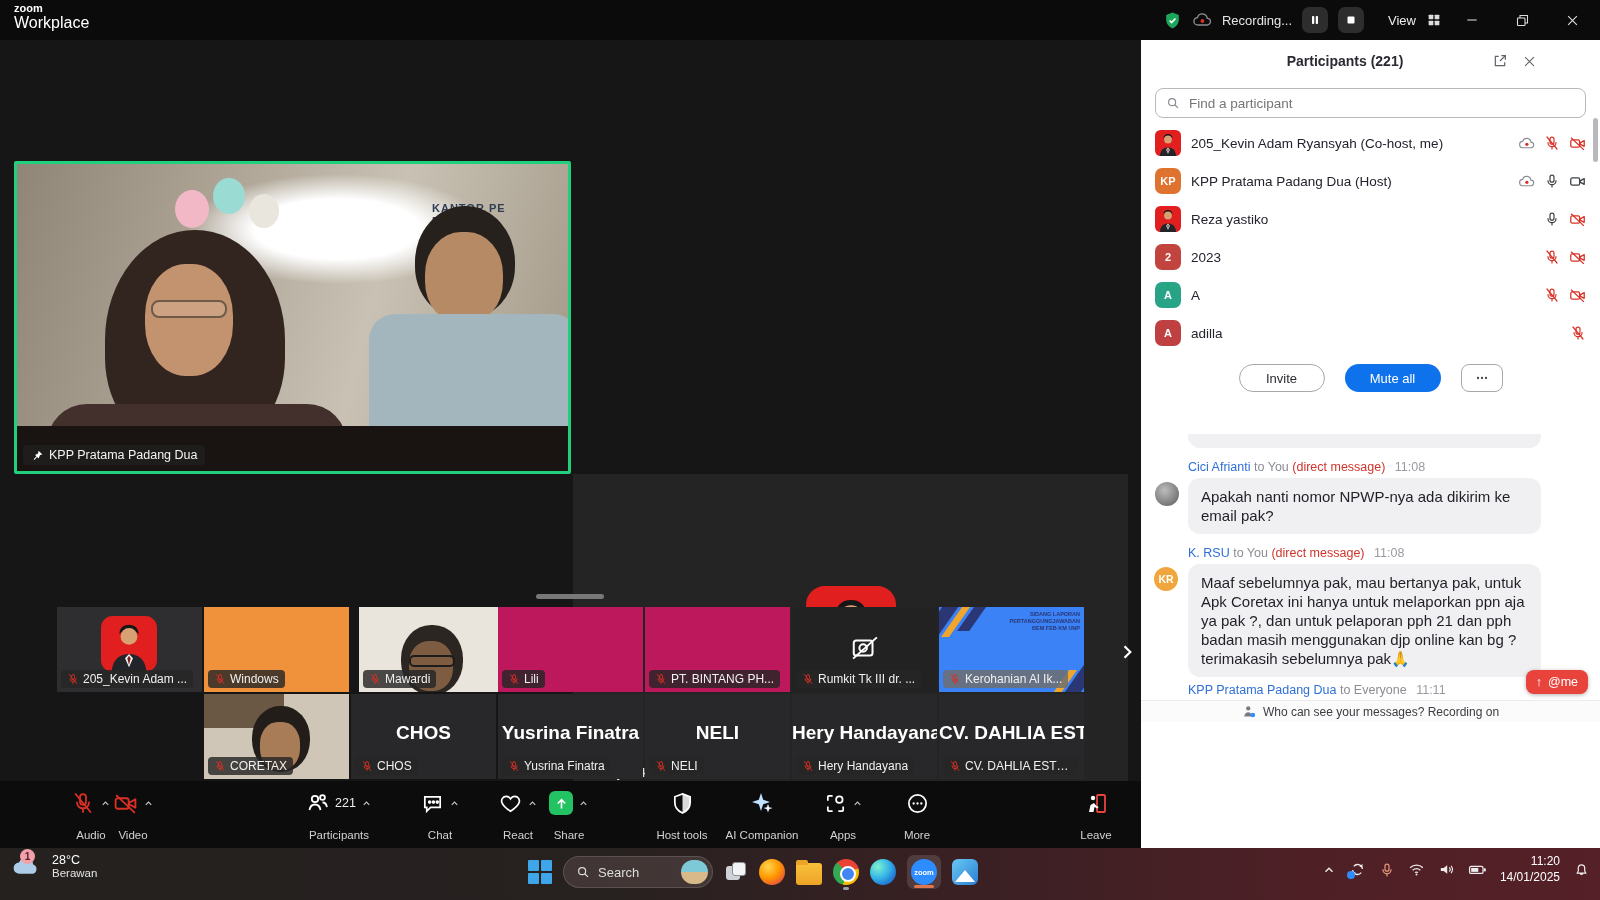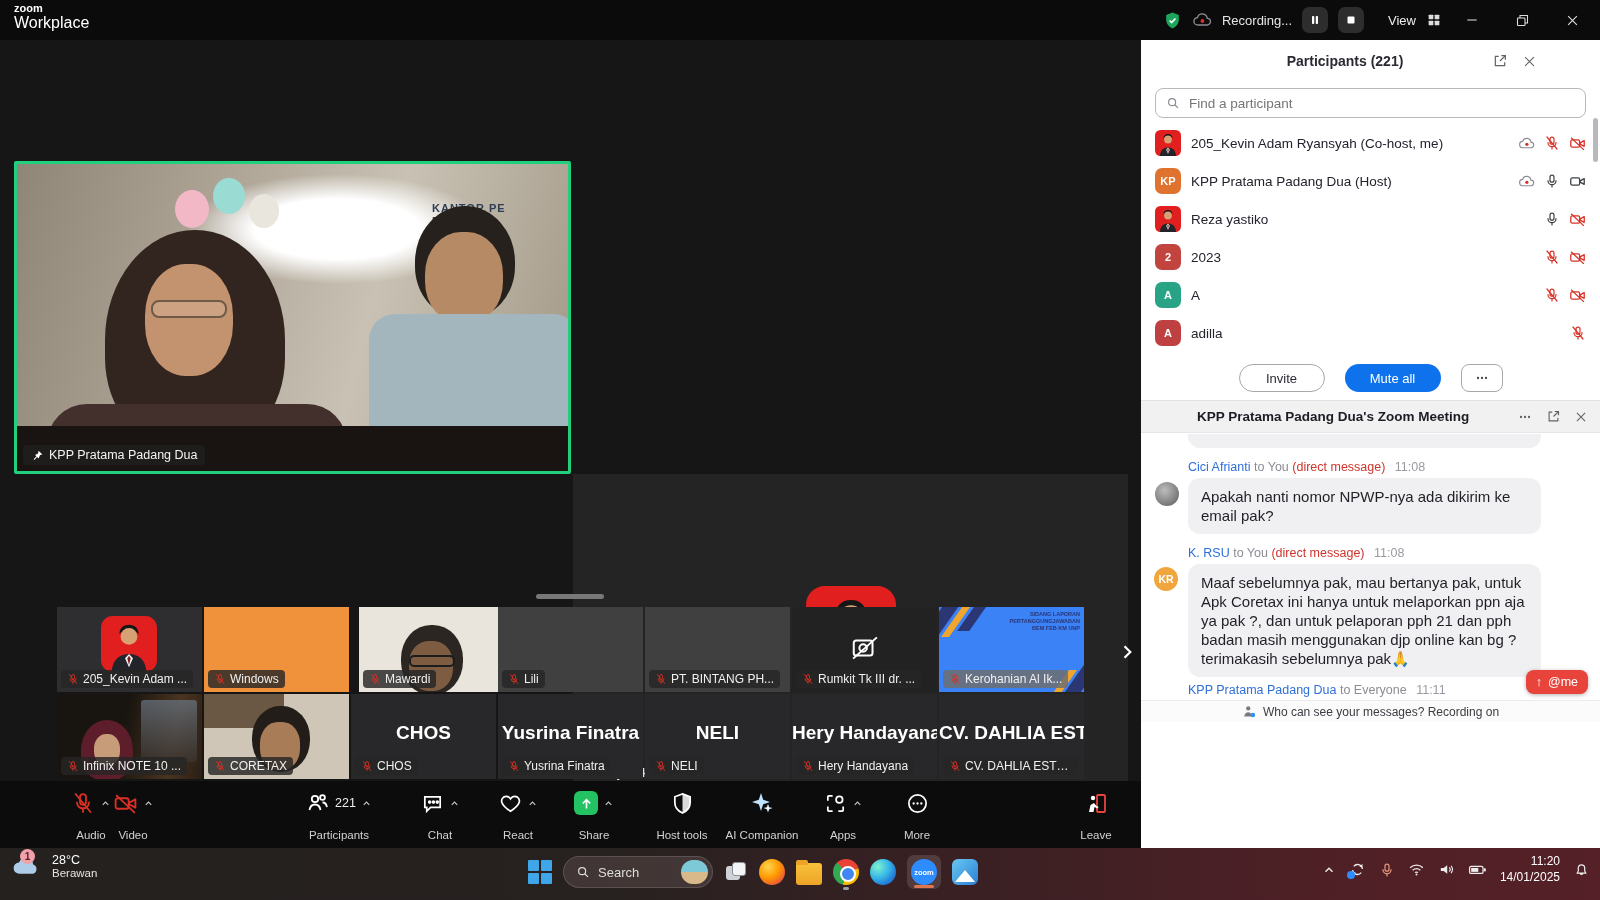--- a/index.html
+++ b/index.html
@@ -47,21 +47,21 @@
   
   #handle{left:536px;top:554px;width:68px;height:5px;border-radius:3px;background:#787878;}
 
   
   .tile{position:absolute;width:145px;height:85px;background:#28282a;overflow:hidden;}
   .tile .pill{position:absolute;left:4px;bottom:4px;max-width:136px;display:flex;align-items:center;gap:4px;
     background:rgba(38,38,38,.82);border-radius:4px;padding:2px 6px;color:#f0f0f0;font-size:12px;white-space:nowrap;overflow:hidden;}
   .tile .pill .nm{overflow:hidden;text-overflow:ellipsis;white-space:nowrap;}
   .bigname{position:absolute;left:0;right:0;top:28px;text-align:center;color:#fff;font-weight:bold;font-size:19px;white-space:nowrap;overflow:hidden;}
   .t-orange{background:#f0923c;}
-  .t-black{background:#404040;}
+  .t-black{background:#be185d;}
   .t-mawardi{background:#e9e4dc;}
   .t-mawardi .mhead{position:absolute;left:42px;top:18px;width:62px;height:70px;background:#2c2622;border-radius:48%;}
   .t-mawardi .mface{position:absolute;left:50px;top:34px;width:44px;height:50px;background:#7d5c42;border-radius:44%;}
   .t-mawardi .mglass{position:absolute;left:50px;top:48px;width:46px;height:12px;border:2px solid #1c1c1c;border-radius:5px;}
   .t-kevin .kav{position:absolute;left:44px;top:9px;}
   .t-rumkit{background:#222;}
   .t-rumkit .camoff{position:absolute;left:58px;top:26px;color:#fff;}
   .t-keroh{background:#3b82f6;}
   .stripe{position:absolute;background:#2b3674;transform:skewX(-35deg);}
   .stripe.y{background:#f0a62c;}
@@ -560,33 +560,20 @@
           </span>
           <span class="nm">Kerohanian Al Ik...</span>
         </div>
     </div>
     <div id="stripnext" class="abs">
         <svg width="20" height="20">
           <use href="#i-chevr"></use>
         </svg>
       </div>
 
-    <div class="tile t-infinix" style="left:57px;top:654px;">
-      <div class="iwindow"></div>
-        <div class="ihijab"></div>
-        <div class="iface"></div>
-      <div class="pill">
-          <span class="red">
-            <svg width="12" height="12">
-              <use href="#i-mic-off"></use>
-            </svg>
-          </span>
-          <span class="nm">Infinix NOTE 10 ...</span>
-        </div>
-    </div>
     <div class="tile t-coretax" style="left:204px;top:654px;">
       <div class="cshelf"></div>
         <div class="chead"></div>
         <div class="cface"></div>
       <div class="pill">
           <span class="red">
             <svg width="12" height="12">
               <use href="#i-mic-off"></use>
             </svg>
           </span>
@@ -719,21 +706,21 @@
               </svg>
             </span>
             <span class="chev">
               <svg width="11" height="11">
                 <use href="#i-chevu"></use>
               </svg>
             </span>
           </div>
         <div class="zb-lb">React</div>
       </div>
-      <div class="zb-item" style="left:549px;width:90px;">
+      <div class="zb-item" style="left:524px;width:90px;">
         <div class="zb-ic">
             <span class="share-ic">
               <svg width="15" height="15" style="color:#fff">
                 <use href="#i-uparrow"></use>
               </svg>
             </span>
             <span class="chev">
               <svg width="11" height="11">
                 <use href="#i-chevu"></use>
               </svg>
@@ -939,40 +926,20 @@
     <div class="pp-btns abs">
       <div class="btn-invite">Invite</div>
       <div class="btn-mute">Mute all</div>
       <div class="btn-more">
           <svg width="16" height="16">
             <use href="#i-dots"></use>
           </svg>
         </div>
     </div>
 
-    <div class="chat-head abs">
-      <div class="chat-title">KPP Pratama Padang Dua's Zoom Meeting</div>
-      <div class="chat-hicons">
-        <span>
-            <svg width="16" height="16">
-              <use href="#i-dots"></use>
-            </svg>
-          </span>
-        <span>
-            <svg width="15" height="15">
-              <use href="#i-popout"></use>
-            </svg>
-          </span>
-        <span>
-            <svg width="14" height="14">
-              <use href="#i-x"></use>
-            </svg>
-          </span>
-      </div>
-    </div>
 
     <div class="chat-scroll abs relwrap">
       <div class="bubble abs" style="left:47px;top:-8px;height:22px;border-radius:0 0 12px 12px;padding:4px 13px;"></div>
 
       <div class="abs mhead2" style="left:47px;top:26px;">
         <span class="snd">Cici Afrianti</span>
         <span class="gry">to You</span>
         <span class="dm">(direct message)</span>
         <span class="tm">11:08</span>
       </div>

